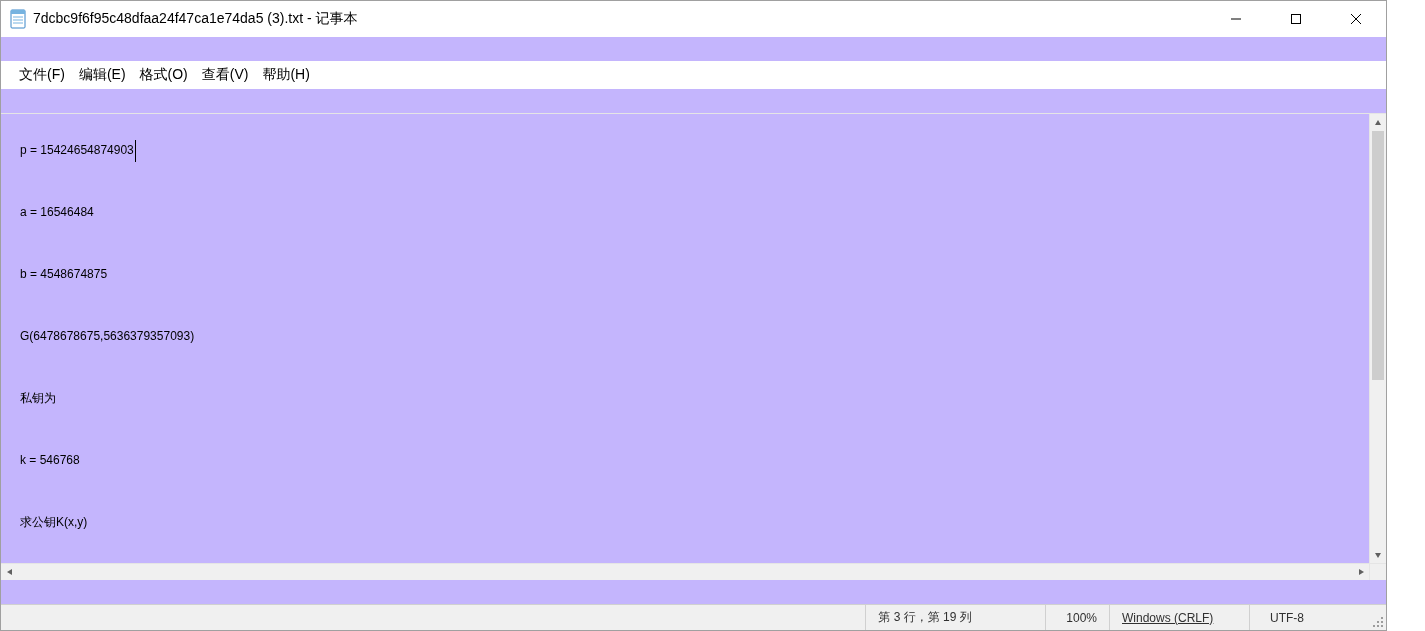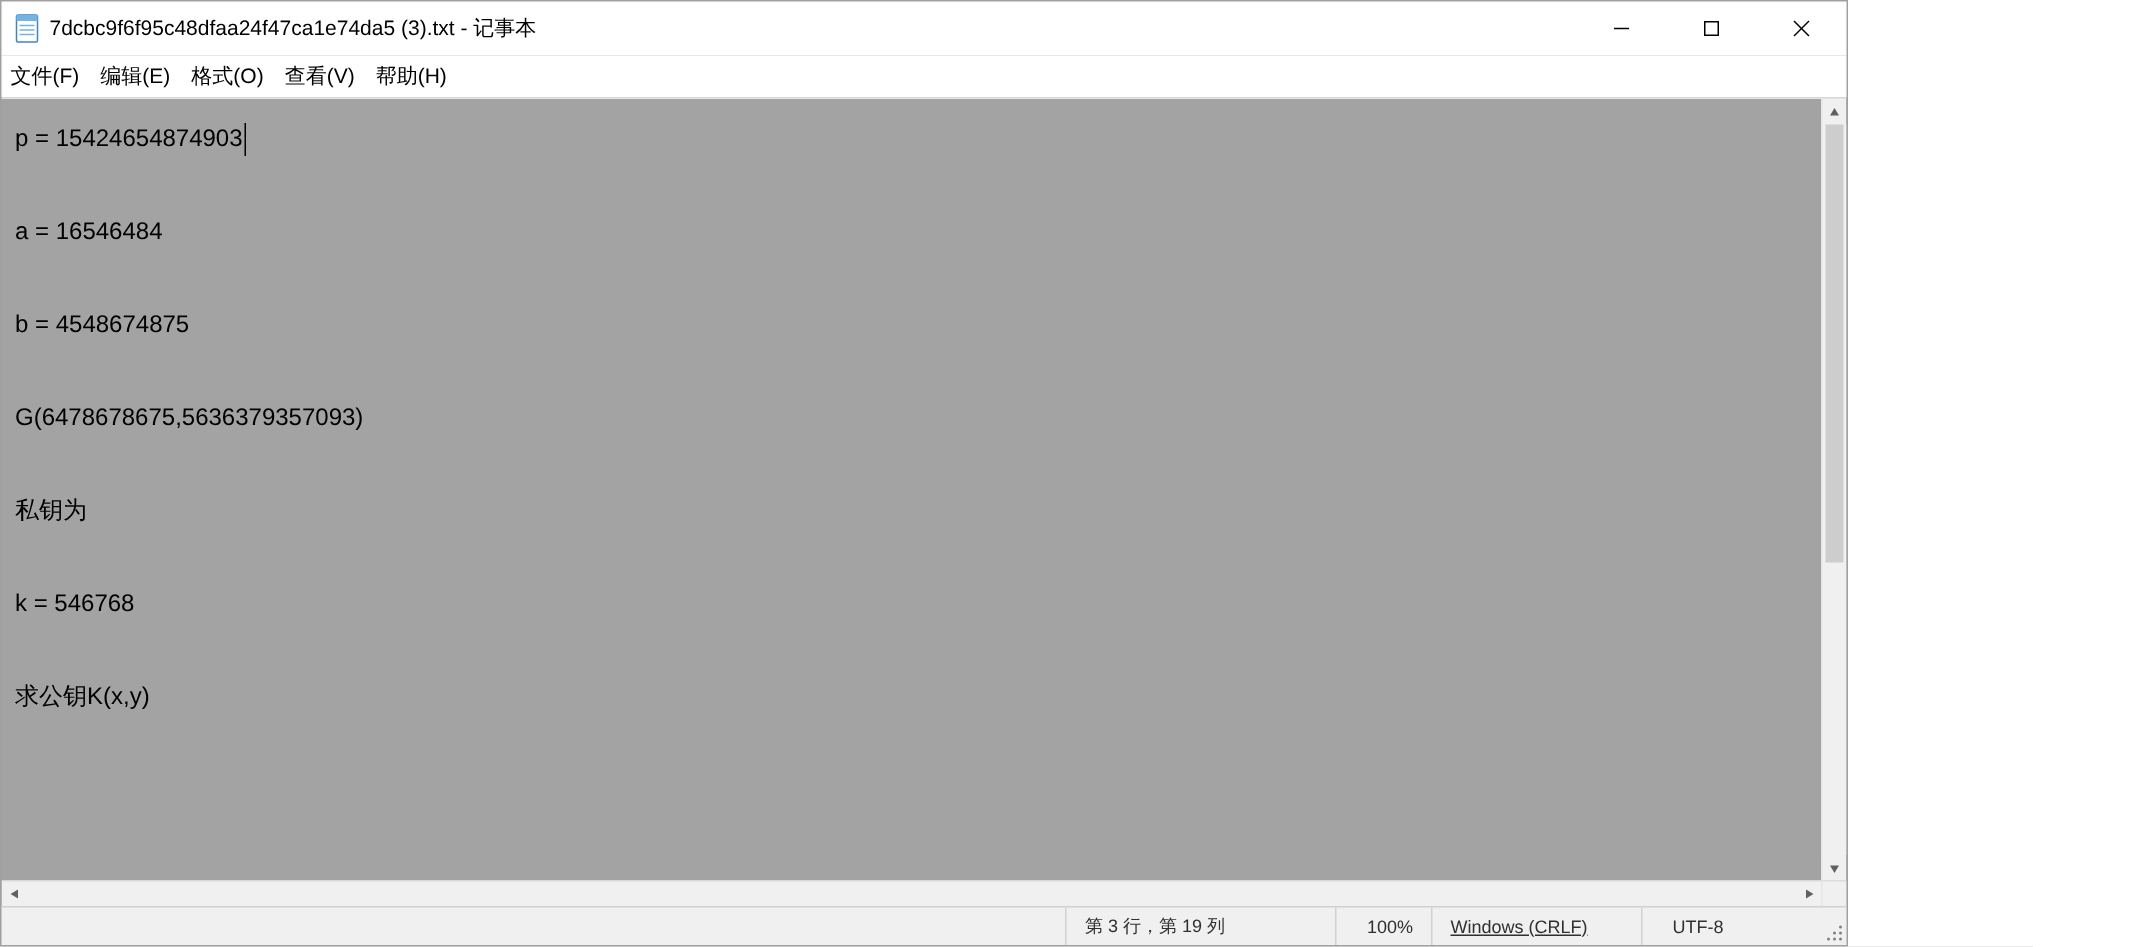--- a/index.html
+++ b/index.html
@@ -5,25 +5,26 @@
   * { box-sizing: border-box; }
   html, body {
     margin: 0; padding: 0;
     width: 1425px; height: 631px;
     font-family: "Segoe UI", "Microsoft YaHei", sans-serif;
     background: #ffffff;
     overflow: hidden;
     position: relative;
   }
   .window {
-    width: 1232px; height: 631px;
+    width: 1387px; height: 631px;
     border: 1px solid #a0a0a0;
     display: flex;
     flex-direction: column;
-    background: #a3a3a3;
+    background: #c4b5fd;
+    gap: 24px;
   }
   .titlebar {
     height: 36px;
     display: flex;
     align-items: center;
     background: #ffffff;
     padding-left: 8px;
     font-size: 13px;
     color: #000;
     user-select: none;
@@ -47,21 +48,21 @@
     align-items: center;
     justify-content: center;
     font-size: 14px;
     color: #000;
     background: transparent;
   }
   .menubar {
     height: 28px;
     display: flex;
     align-items: center;
-    padding-left: 0;
+    padding-left: 12px;
     font-size: 14px;
     background: #fff;
     user-select: none;
     gap: 2px;
   }
   .menuitem {
     padding: 2px 6px;
   }
   .content-wrap {
     flex: 1;
@@ -75,24 +76,24 @@
     flex-direction: row;
     overflow: hidden;
     border-top: 1px solid #e5e5e5;
   }
   .editor {
     flex: 1;
     padding: 0;
     overflow: hidden;
   }
   .editor pre {
-    margin: 3px;
+    margin: 13px;
     padding: 8px 6px 0 6px;
     font-family: "Segoe UI", "Microsoft YaHei", sans-serif;
-    font-size: 16px;
+    font-size: 12px;
     line-height: 31px;
     white-space: pre-wrap;
     color: #000;
   }
   .vscroll {
     width: 17px;
     background: #f0f0f0;
     display: flex;
     flex-direction: column;
     border-left: 1px solid #e5e5e5;

